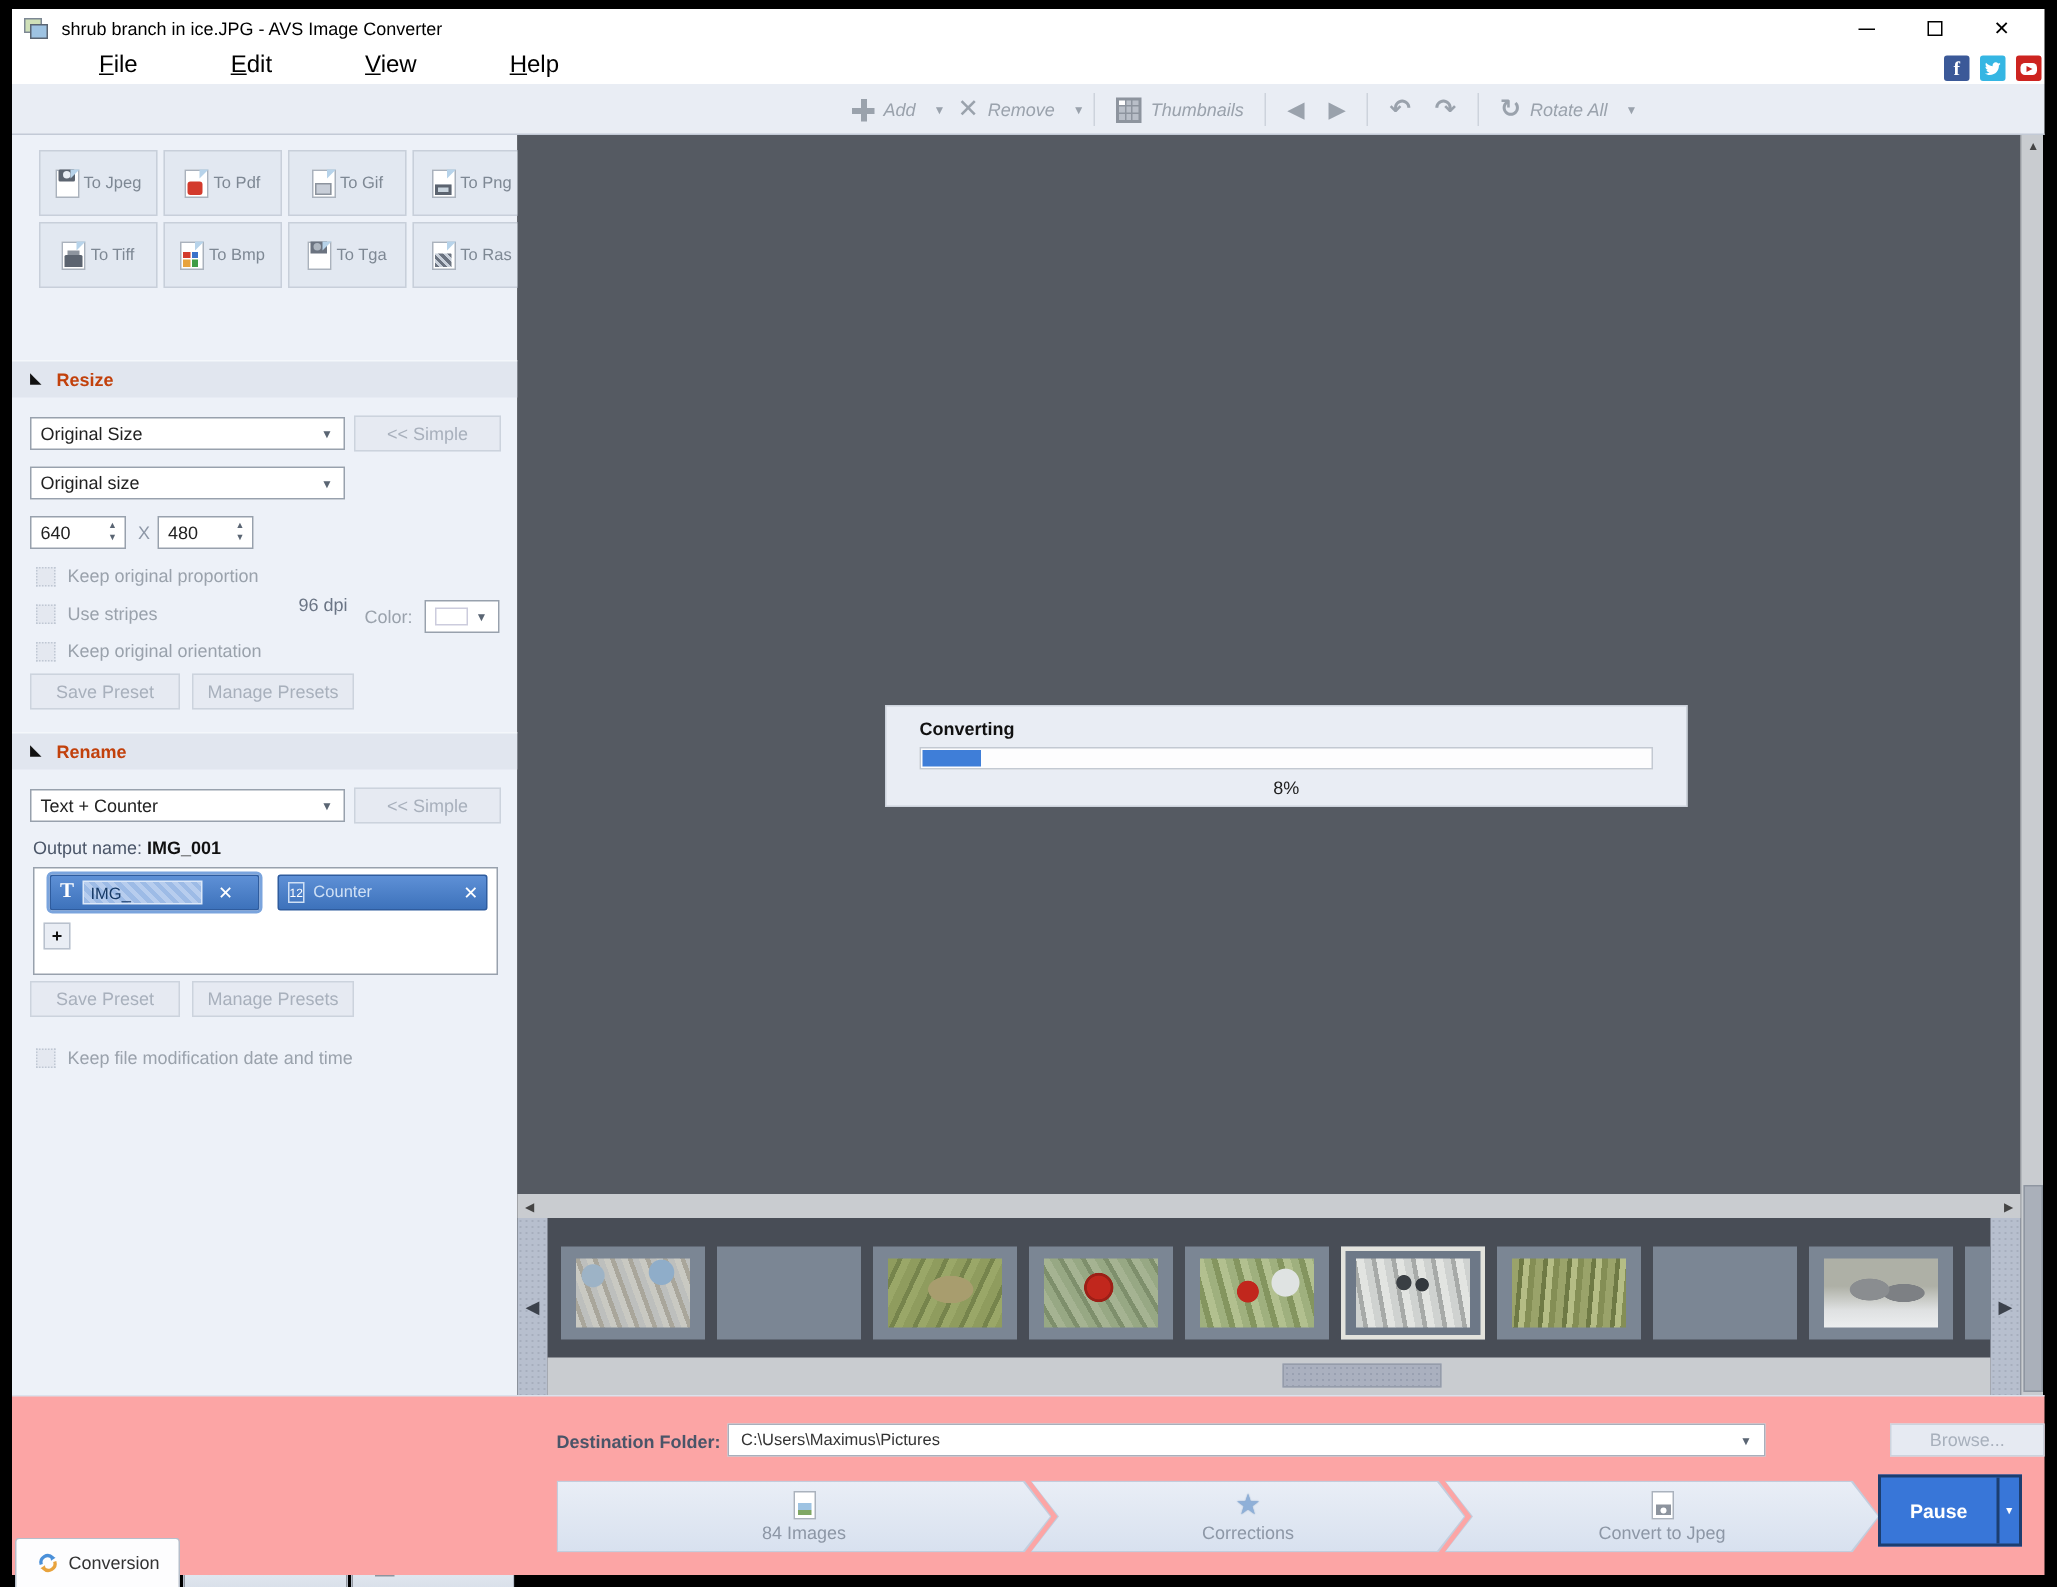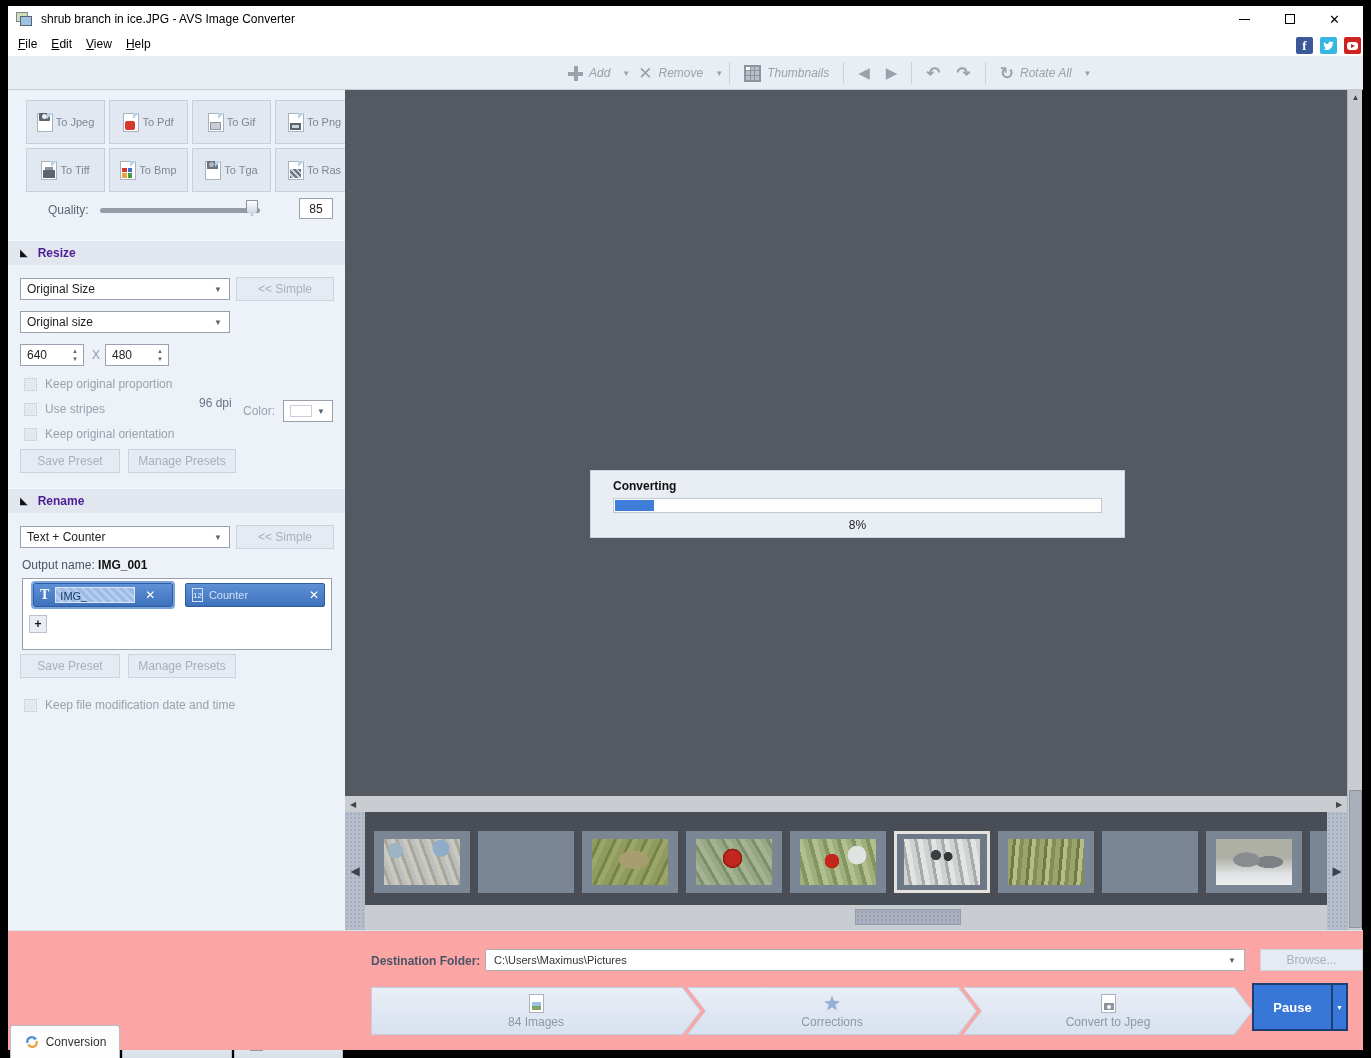--- a/index.html
+++ b/index.html
@@ -9,21 +9,21 @@
 
   
   .titlebar { left:8px; top:6px; width:1355px; height:26px; background:#fff; display:flex; align-items:center; padding-left:8px; }
   .title-text { margin-left:8px; color:#000; font-size:12px; }
   .win-controls { position:absolute; right:6px; top:0; height:26px; display:flex; }
   .win-btn { width:45px; height:26px; display:flex; align-items:center; justify-content:center; color:#000; font-size:13px; }
   .win-btn .box { width:10px; height:10px; border:1px solid #000; }
   .win-btn .dash { width:11px; height:1px; background:#000; }
 
   .menubar { left:8px; top:32px; width:1355px; height:24px; background:#fff; display:flex; align-items:center; padding-left:10px; gap:14px; }
-  .mi { color:#000; font-size:12px; }
+  .mi { color:#000; font-size:16px;margin-left:48px; }
   .mi::first-letter { text-decoration:underline; }
   .social { position:absolute; right:10px; top:37px; display:flex; gap:7px; }
   .soc { width:17px; height:17px; border-radius:2px; display:flex; align-items:center; justify-content:center; position:relative; }
   .soc.fb { background:#3b5998; color:#fff; font-family:"Liberation Serif",serif; font-weight:bold; font-size:13px; }
   .soc.tw { background:#35b6e3; }
   .soc.yt { background:#cd2420; }
   .yt-pill { width:11px; height:8px; background:#fff; border-radius:3px; position:relative; }
   .yt-pill::after { content:""; position:absolute; left:4px; top:2px; border-left:4px solid #cd2420; border-top:2px solid transparent; border-bottom:2px solid transparent; }
 
   
@@ -66,21 +66,21 @@
   .g-ras { width:11px; height:9px; background:repeating-linear-gradient(45deg,#6b7380 0 2px,#c9d0da 2px 4px); }
 
   .quality-row { position:absolute; left:0; top:108px; width:337px; height:26px; }
   .q-label { position:absolute; left:40px; top:5px; color:#5a6573; }
   .q-track { position:absolute; left:92px; top:10px; width:160px; height:5px; background:#959ca6; border-radius:3px; }
   .q-handle { position:absolute; left:238px; top:2px; width:12px; height:16px; background:linear-gradient(#fdfdfe,#ccd3dc); border:1px solid #8d949e; clip-path:polygon(0 0,100% 0,100% 65%,50% 100%,0 65%); }
   .q-value { position:absolute; left:291px; top:0; width:34px; height:21px; border:1px solid #98a1ad; background:#fff; text-align:center; font-size:12px; font-family:inherit; color:#222; }
 
   .sect-hdr { position:absolute; left:0; width:337px; height:25px; background:#e1e6ef; display:flex; align-items:center; gap:10px; padding-left:12px; border-top:1px solid #f4f7fb; }
   .sect-hdr .tri { color:#111; font-size:10px; transform:translateY(-1px); }
-  .sect-hdr .t { font-weight:bold; color:#4c1d95; font-size:12px; }
+  .sect-hdr .t { font-weight:bold; color:#c2410c; font-size:12px; }
 
   .dropdown { position:absolute; height:22px; background:#fff; border:1px solid #98a1ad; display:flex; align-items:center; padding:0 6px; color:#222; }
   .dropdown .dd-caret { position:absolute; right:7px; font-size:8px; color:#5a6573; }
   .btn-dis { position:absolute; height:24px; background:#e6eaf2; border:1px solid #ccd3dd; color:#a8b0bc; display:flex; align-items:center; justify-content:center; font-size:12px; }
   .spin { position:absolute; width:64px; height:22px; background:#fff; border:1px solid #98a1ad; display:flex; align-items:center; padding-left:6px; color:#222; }
   .spin .arr { position:absolute; right:5px; top:2px; font-size:6px; color:#5a6573; line-height:8px; text-align:center; }
   .chk-row { position:absolute; display:flex; align-items:center; gap:8px; color:#9aa2ac; font-size:12px; }
   .chk { width:13px; height:13px; background:#e4e8f0; border:1px dotted #bfc7d3; }
   .small-lbl { color:#9aa2ac; }
 
@@ -123,21 +123,21 @@
   .t4 { background:radial-gradient(circle at 48% 42%,#c1271d 0 16%,#9c1f16 17% 20%,transparent 21%),repeating-linear-gradient(60deg,#97a884 0 5px,#7e8f6c 5px 8px,#a5b392 8px 13px); }
   .t5 { background:radial-gradient(circle at 42% 48%,#c1271d 0 14%,transparent 15%),radial-gradient(circle at 75% 35%,#dfe3e2 0 14%,transparent 15%),repeating-linear-gradient(75deg,#9fb07e 0 5px,#84955f 5px 9px,#b2c08f 9px 14px); }
   .t6 { background:radial-gradient(circle at 42% 35%,#3a3f44 0 9%,transparent 10%),radial-gradient(circle at 58% 38%,#33383d 0 8%,transparent 9%),repeating-linear-gradient(80deg,#cfd2d0 0 5px,#a7aaa8 5px 8px,#e2e4e1 8px 13px); }
   .t7 { background:repeating-linear-gradient(95deg,#9aa36a 0 5px,#6f7a45 5px 8px,#b5bd85 8px 12px,#848e55 12px 16px); }
   .t8 { background:radial-gradient(ellipse at 35% 55%,#4a3d2e 0 16%,transparent 17%),radial-gradient(ellipse at 62% 55%,#52442f 0 16%,transparent 17%),linear-gradient(#8d8really,#8d8468,#b0a485); }
   .t9 { background:radial-gradient(ellipse at 40% 45%,#8a8d90 0 20%,transparent 21%),radial-gradient(ellipse at 70% 50%,#7d8084 0 18%,transparent 19%),linear-gradient(#aeb0a6 40%,#dfe1e2 75%,#eceeef); }
 
   
   .bottompanel { left:8px; top:930px; width:1355px; height:120px; background:#fca5a5; border-top:1px solid #dbe1ec; }
   .dest-label { position:absolute; left:363px; top:23px; font-weight:bold; color:#4a5568; font-size:12px; }
-  .dest-combo { position:absolute; left:477px; top:18px; width:760px; height:22px; background:#fff; border:1px solid #a8b0bc; display:flex; align-items:center; padding:0 8px; color:#333; font-size:11px; }
+  .dest-combo { position:absolute; left:477px; top:18px; width:692px; height:22px; background:#fff; border:1px solid #a8b0bc; display:flex; align-items:center; padding:0 8px; color:#333; font-size:11px; }
   .dest-combo .dd-caret { position:absolute; right:8px; font-size:8px; color:#5a6573; }
   .browse-btn { position:absolute; left:1252px; top:18px; width:103px; height:22px; }
 
   .steps { position:absolute; left:363px; top:56px; height:48px; }
   .chev { position:absolute; top:0; height:48px; }
   .chev .outer { position:absolute; inset:0; background:#c2cddd; }
   .chev .inner { position:absolute; inset:1px; background:linear-gradient(#e9eef6,#d8e1ef); display:flex; flex-direction:column; align-items:center; justify-content:center; gap:2px; color:#8d97a6; font-size:12px; }
   .c-first,.c-first2 { clip-path:polygon(0 0,calc(100% - 18px) 0,100% 50%,calc(100% - 18px) 100%,0 100%); }
   .c-mid,.c-mid2 { clip-path:polygon(0 0,calc(100% - 18px) 0,100% 50%,calc(100% - 18px) 100%,0 100%,18px 50%); }
   .step-ico { height:20px; display:flex; align-items:flex-end; justify-content:center; }
@@ -308,26 +308,20 @@
         <span>To Tga</span>
       </div>
     <div class="fmt-btn">
         <div class="page-ico">
           <div class="page-glyph g-ras"></div>
         </div>
         <span>To Ras</span>
       </div>
   </div>
 
-  <div class="quality-row">
-    <span class="q-label">Quality:</span>
-    <div class="q-track"></div>
-    <div class="q-handle"></div>
-    <input class="q-value" value="85" style="">
-  </div>
 
   <div class="sect-hdr" style="top:150px;">
     <span class="tri">◣</span>
     <span class="t">Resize</span>
   </div>
   <div class="dropdown" style="left:12px; top:188px; width:210px;">
     <span>Original Size</span>
     <span class="dd-caret">▼</span>
   </div>
   <div class="btn-dis" style="left:228px; top:187px; width:98px;">&lt;&lt; Simple</div>

